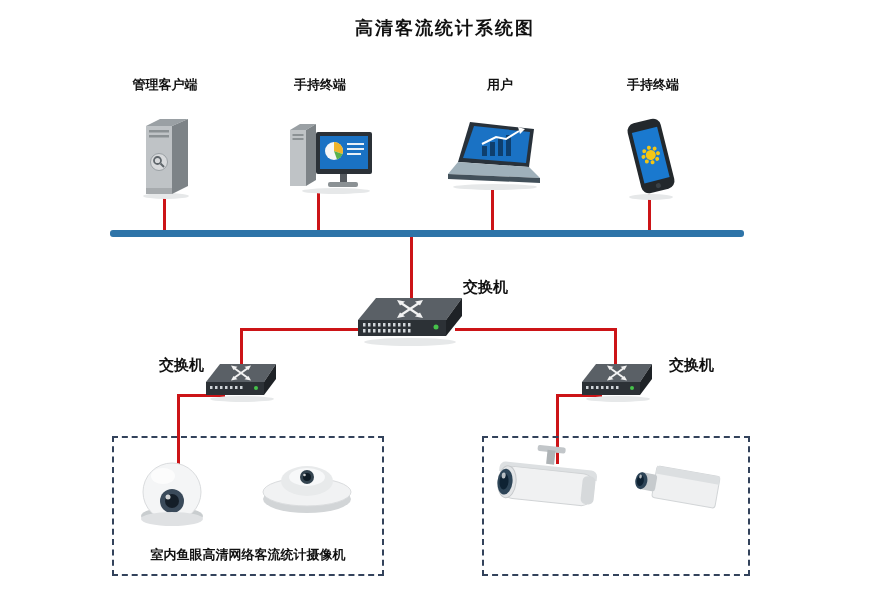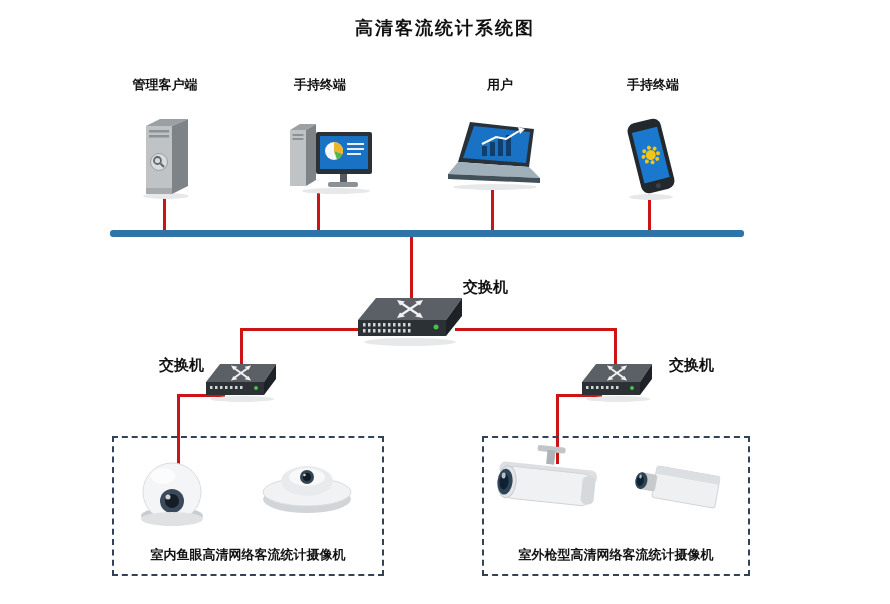--- a/index.html
+++ b/index.html
@@ -259,16 +259,15 @@
         <g transform="rotate(10 46 34)">
           <rect x="20" y="18" width="64" height="32" rx="3" fill="#eff0f1" stroke="#d2d5d7"></rect>
           <rect x="20" y="18" width="64" height="8" fill="#dcdfe1"></rect>
           <rect x="4" y="27" width="18" height="17" rx="3" fill="#c6cacd"></rect>
           <ellipse cx="7" cy="35.5" rx="6" ry="8.5" fill="#2e4558"></ellipse>
           <ellipse cx="6" cy="35.5" rx="3.5" ry="5.5" fill="#0e2233"></ellipse>
           <ellipse cx="5.5" cy="31.5" rx="1.3" ry="2" fill="#ffffff" opacity="0.7"></ellipse>
         </g>
       </svg>
     </div>
-    <div class="box-label">室外枪型高清网络客流统计摄像机</div>
   </div>
 
 </div>
 
 </body></html>

